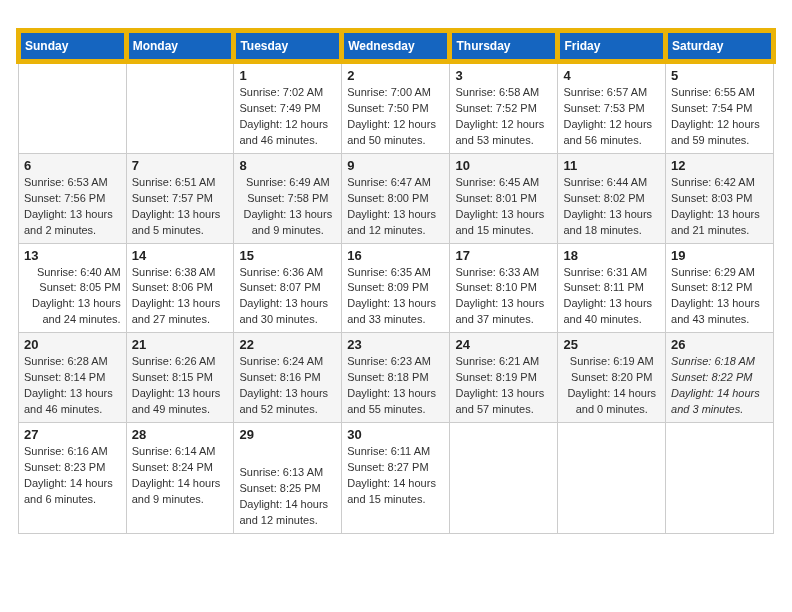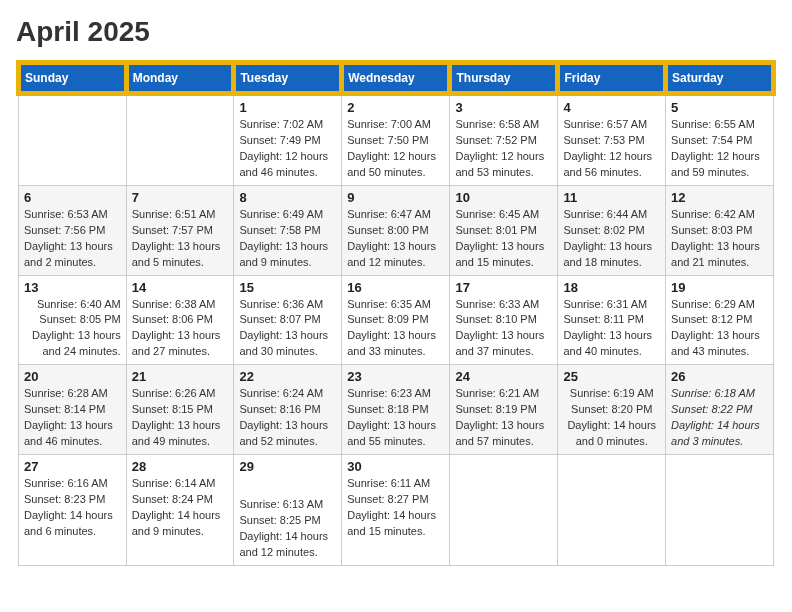--- a/index.html
+++ b/index.html
@@ -86,21 +86,20 @@
     }
     .empty-cell {
       background: #fff !important;
     }
   </style>
 </head>
 <body>
 
 <div class="header-area">
   <div class="title-area">
-    <div class="main-title">April 2025</div>
   </div>
 </div>
 
 <table class="calendar">
   <thead>
     <tr>
       <th>Sunday</th>
       <th>Monday</th>
       <th>Tuesday</th>
       <th>Wednesday</th>
@@ -152,21 +151,21 @@
 Daylight: 13 hours and 2 minutes.</div>
         </td>
         <td>
           <span class="day-number">7</span>
           <div class="day-info" style="white-space: pre-line;">Sunrise: 6:51 AM
 Sunset: 7:57 PM
 Daylight: 13 hours and 5 minutes.</div>
         </td>
         <td>
           <span class="day-number">8</span>
-          <div class="day-info" style="white-space: pre-line;">Sunrise: 6:49 AM
+          <div class="day-info" style="white-space: pre-line; text-align: center;">Sunrise: 6:49 AM
 Sunset: 7:58 PM
 Daylight: 13 hours and 9 minutes.</div>
         </td>
         <td>
           <span class="day-number">9</span>
           <div class="day-info" style="white-space: pre-line;">Sunrise: 6:47 AM
 Sunset: 8:00 PM
 Daylight: 13 hours and 12 minutes.</div>
         </td>
         <td>

